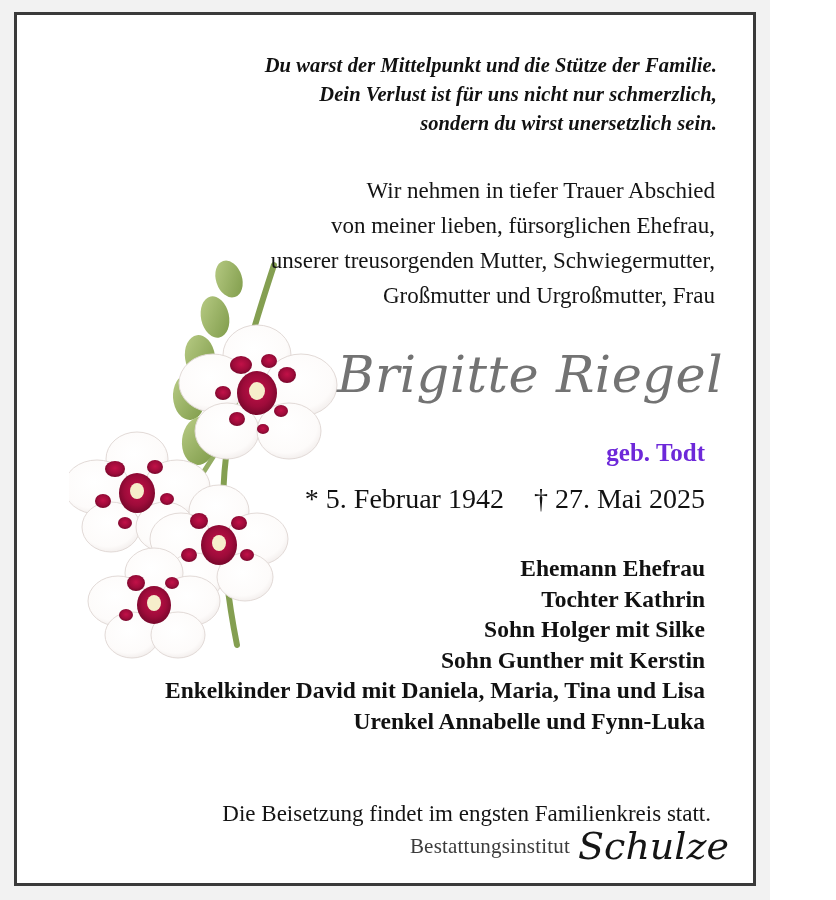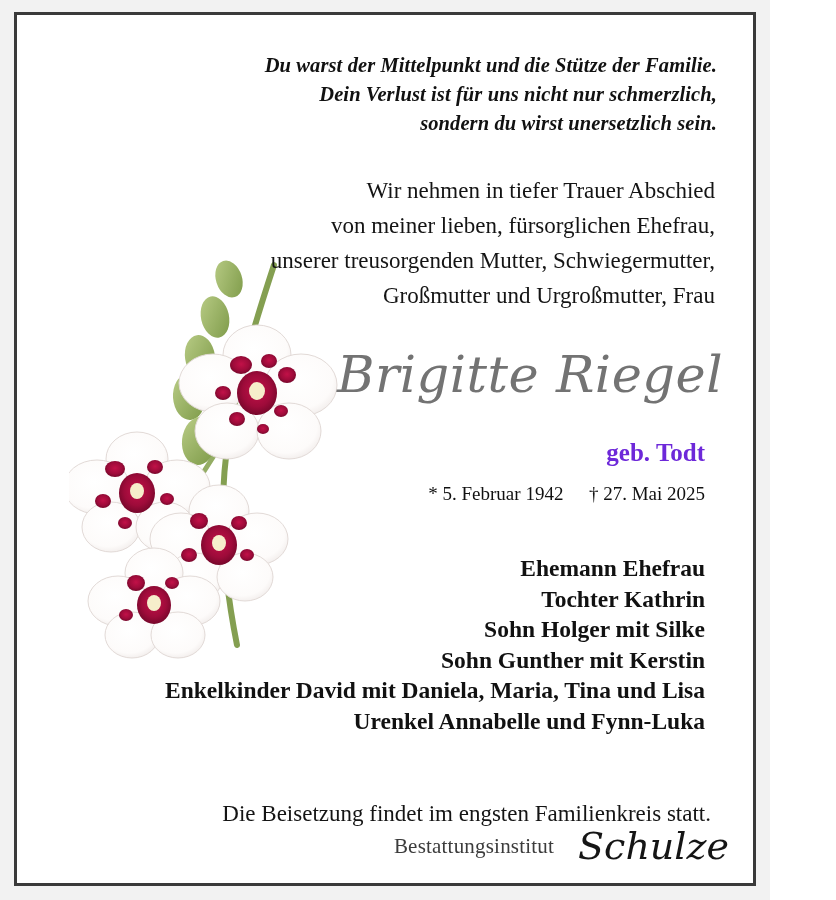--- a/index.html
+++ b/index.html
@@ -93,21 +93,21 @@
     font-weight: bold;
     color: #6d28d9;
   }
 
   .dates {
     position: absolute;
     top: 468px;
     right: 48px;
     width: 640px;
     text-align: right;
-    font-size: 19px;
+    font-size: 28px;
     color: #111111;
     white-space: nowrap;
   }
   .dates .sep { display: inline-block; width: 16px; }
 
   .family {
     position: absolute;
     top: 538px;
     right: 48px;
     width: 740px;
@@ -130,21 +130,21 @@
     white-space: nowrap;
     margin-top: 8px;
   }
 
   .footer {
     position: absolute;
     bottom: 18px;
     right: 24px;
     display: flex;
     align-items: flex-end;
-    gap: 24px;
+    gap: 8px;
   }
   .footer .inst {
     font-size: 21px;
     color: #3c3c3c;
     letter-spacing: 0.2px;
     padding-bottom: 6px;
   }
   .footer .brand {
     font-family: "DejaVu Serif", serif;
     font-style: italic;

